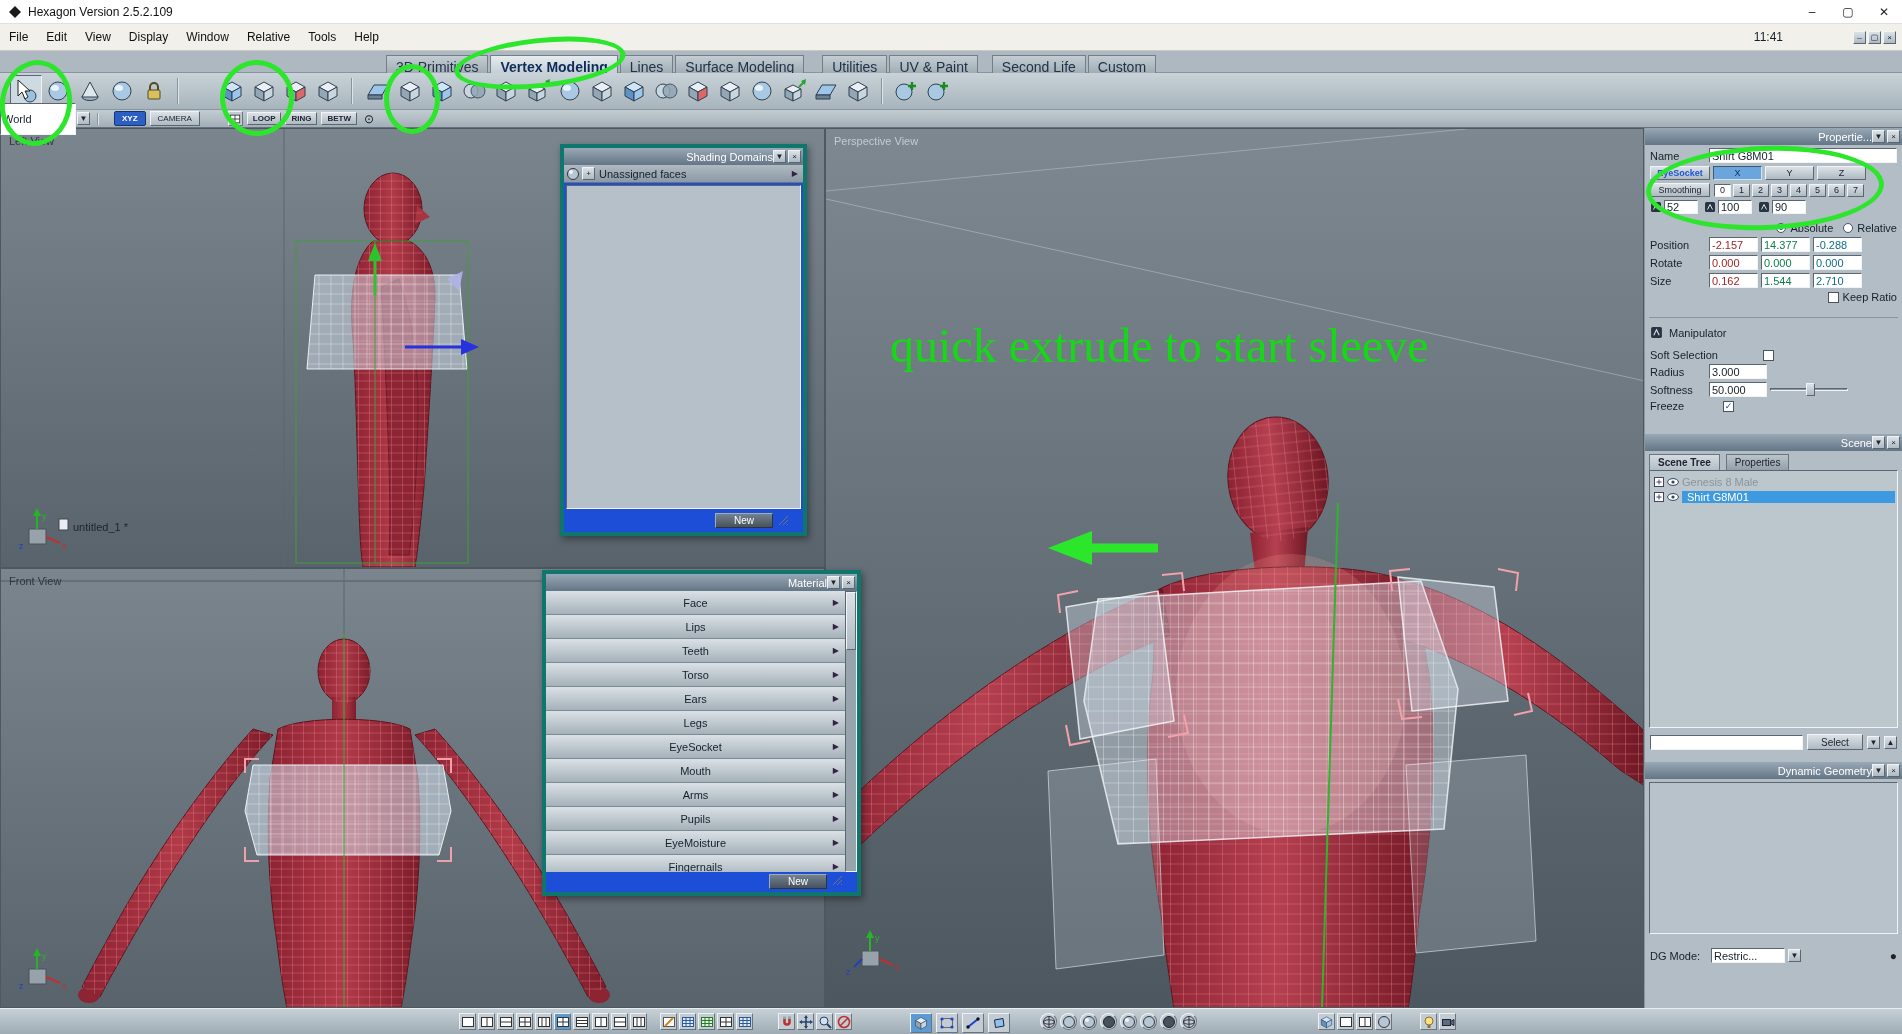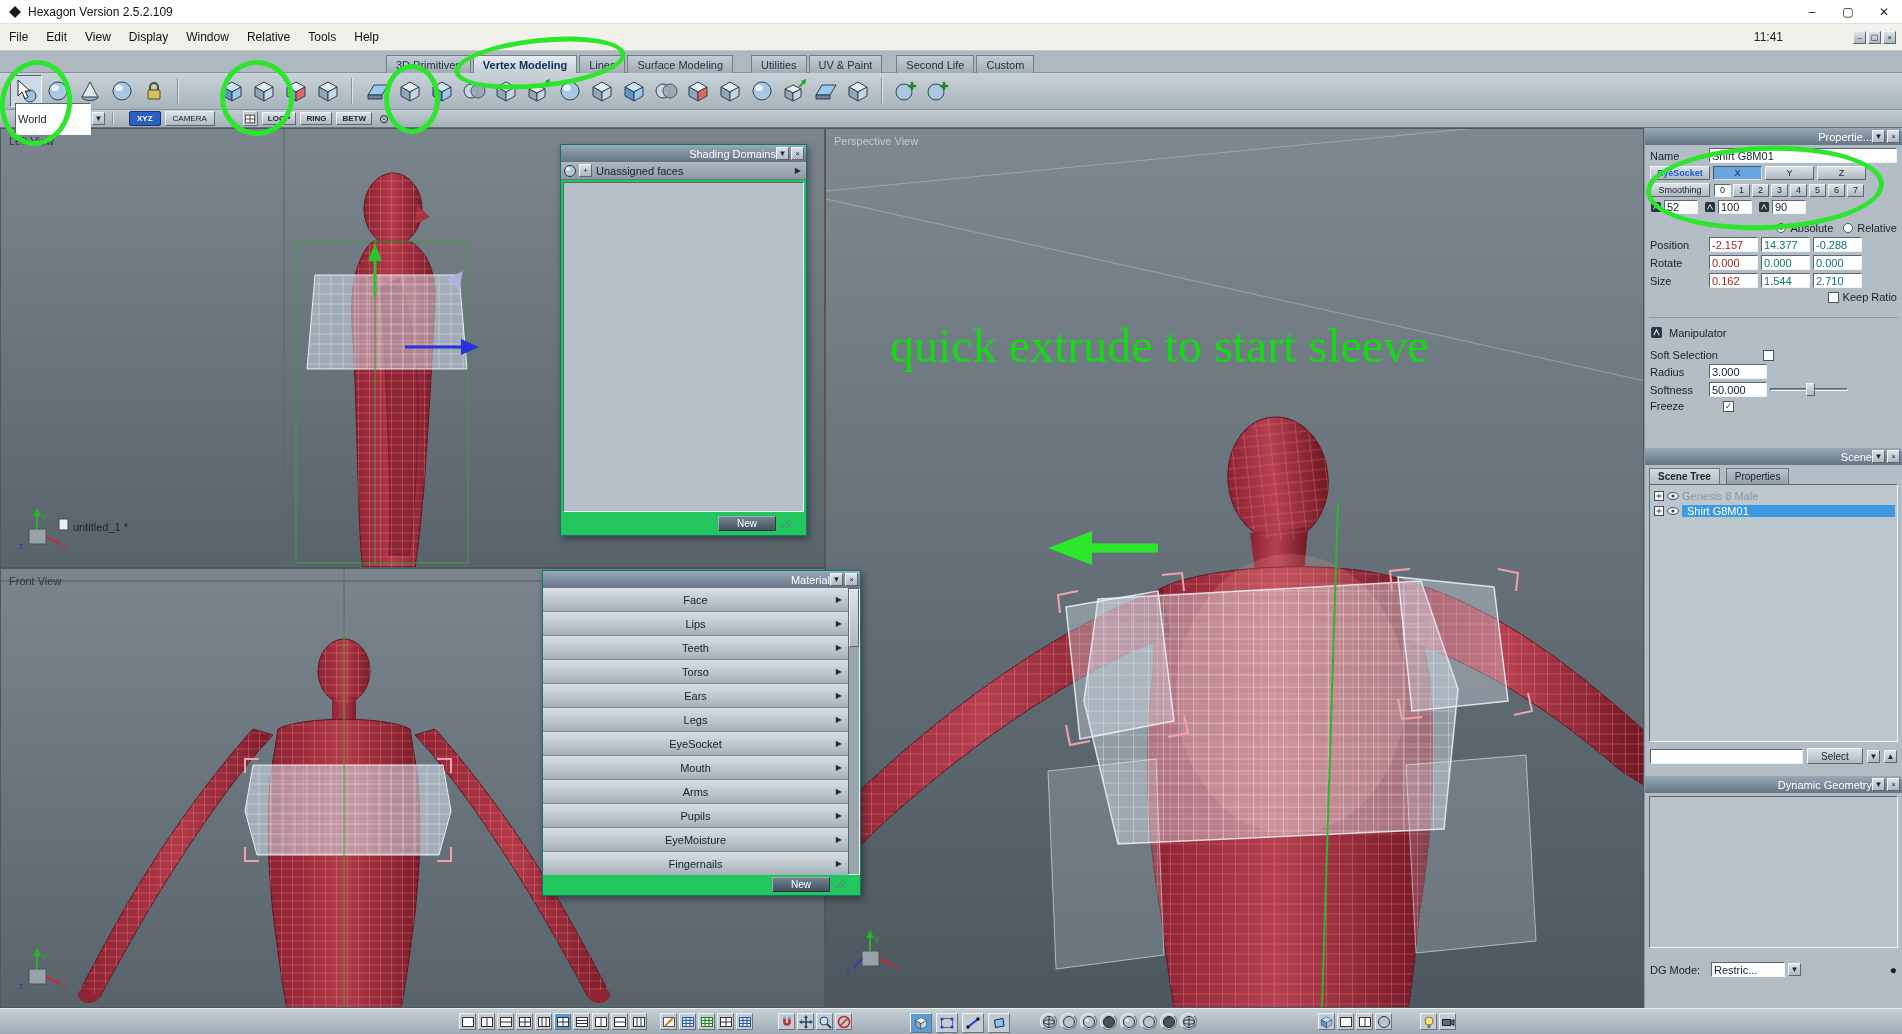--- a/index.html
+++ b/index.html
@@ -7,37 +7,37 @@
 #win{position:relative;width:1902px;height:1034px;background:#b2bdc5;font-family:"Liberation Sans",sans-serif;font-size:11px;color:#16202a;overflow:hidden;user-select:none}
 .abs{position:absolute}
 .flex{display:flex;align-items:center}
 
 #titlebar{position:absolute;left:0;top:0;right:0;height:24px;background:#fff;display:flex;align-items:center;border-bottom:1px solid #e0e0e0;z-index:5}
 #titlebar .t{font-size:12px;margin-left:6px;color:#111}
 .wbtn{width:36px;height:24px;display:flex;align-items:center;justify-content:center;font-size:12px;color:#222}
 #menubar{position:absolute;left:0;top:24px;right:0;height:27px;background:#f1f0ea;display:flex;align-items:center;border-bottom:1px solid #c9c9c2;z-index:5}
 .mitem{padding:0 9px;font-size:12px;color:#111}
 #tabrow{position:absolute;left:0;top:51px;right:0;height:22px;background:#adb8c0;border-bottom:1px solid #88939b;display:flex;z-index:4}
-.tab{height:18px;margin-top:4px;padding:3px 9px 16px;font-size:11px;color:#223246;background:linear-gradient(#c3cdd3,#9da9b1);border:1px solid #727e88;border-bottom:none;margin-right:2px;white-space:nowrap}
+.tab{height:18px;margin-top:4px;padding:3px 9px 16px;font-size:14px;color:#223246;background:linear-gradient(#c3cdd3,#9da9b1);border:1px solid #727e88;border-bottom:none;margin-right:2px;white-space:nowrap}
 .tab.active{background:linear-gradient(#e6ecef,#c0cbd1);color:#0d2c5a;font-weight:bold}
 #toolbar{position:absolute;left:0;top:73px;right:0;height:37px;background:linear-gradient(#c8d2d8,#a8b4bc);border-bottom:1px solid #8a959d;display:flex;align-items:center;z-index:4}
 .tbtn{width:32px;height:32px;flex:none;display:flex;align-items:center;justify-content:center;border:1px solid transparent}
 .tbtn.pressed{border-color:#5c6670 #eef2f5 #eef2f5 #5c6670;background:#cddae2}
 .tsep{width:2px;height:26px;margin:0 7px;background:#8a959d;border-right:1px solid #dde4e8;flex:none}
 #subbar{position:absolute;left:0;top:110px;right:0;height:18px;background:linear-gradient(#c2ccd2,#a3afb7);border-bottom:1px solid #68727c;display:flex;align-items:center;z-index:4}
 .lbl{font-size:8px;font-weight:bold;padding:1px 5px;margin-left:4px;color:#223}
 
 .raised{background:linear-gradient(#dbe2e7,#aeb9c1);border:1px solid;border-color:#f0f4f7 #5c6670 #5c6670 #f0f4f7}
 .sunken{border:1px solid;border-color:#5c6670 #f0f4f7 #f0f4f7 #5c6670}
 .fld{background:#fff;border:1px solid;border-color:#5c6670 #f0f4f7 #f0f4f7 #5c6670;font-size:11px;padding:0 2px;font-family:"Liberation Sans",sans-serif;color:#16202a}
 
 .vp{position:absolute;background:linear-gradient(#7b858e,#59636c);border:1px solid #4e585f;overflow:hidden}
 .vplabel{position:absolute;left:8px;top:6px;font-size:11px;color:#2e363c;z-index:3}
 
-.panel{position:absolute;background:#22c55e;border:1px solid #0f766e;box-shadow:2px 3px 7px rgba(0,0,0,.4);z-index:20}
+.panel{position:absolute;background:#1d4ed8;border:4px solid #0f766e;box-shadow:2px 3px 7px rgba(0,0,0,.4);z-index:20}
 .ptitle{height:17px;background:linear-gradient(#98a8b5,#647586);display:flex;align-items:center;color:#fff;font-size:11px;flex:none}
 .ptitle .cap{flex:1;text-align:right}
 .pbtn{width:13px;height:13px;margin-right:2px;font-size:8px;display:flex;align-items:center;justify-content:center;color:#223;background:linear-gradient(#dbe2e7,#aeb9c1);border:1px solid;border-color:#f0f4f7 #5c6670 #5c6670 #f0f4f7;flex:none}
 .mrow{height:24px;display:flex;align-items:center;justify-content:center;position:relative;background:linear-gradient(#dae1e6,#a5b1b9);border-bottom:1px solid #7e8a94;font-size:11px;color:#14202c}
 .mrow .arr{position:absolute;right:6px;font-size:8px;color:#324}
 .newbtn{font-size:10px;color:#fff;background:linear-gradient(#73828f,#46525e);border:1px solid;border-color:#9fadb8 #2c343c #2c343c #9fadb8;padding:1px 18px}
 
 #sidebar{position:absolute;left:1644px;top:128px;width:258px;height:880px;background:#b2bdc5;border-left:1px solid #8a959d;z-index:6}
 .prow{display:flex;align-items:center;padding:0 5px;margin-top:3px;gap:3px;font-size:11px}
 .plabel{width:56px;flex:none}
@@ -406,21 +406,21 @@
         </svg>
       </div>
     <div class="tbtn">
         <svg width="26" height="26">
           <use href="#i-plussphere"></use>
         </svg>
       </div>
   </div>
 
   <div id="subbar">
-    <div class="fld flex" style="width:76px;height:32px;margin-left:15px">
+    <div class="fld flex" style="width:76px;height:32px;margin-left:0">
         <span>World</span>
       </div>
     <div class="pbtn" style="margin-left:1px;margin-right:0">▼</div>
     <div class="tsep" style="height:12px"></div>
     <div style="background:#2b5fc4;color:#fff;font-size:8px;font-weight:bold;padding:2px 7px;border:1px solid #16356e;border-radius:2px;margin-left:8px">XYZ</div>
     <div class="raised" style="font-size:8px;padding:2px 7px;margin-left:4px;color:#223">CAMERA</div>
     <div class="sic" style="width:15px;height:15px;margin-left:28px">
         <svg width="12" height="12">
           <use href="#s-4"></use>
         </svg>
@@ -787,21 +787,21 @@
       <div class="slider">
           <div class="track"></div>
           <div class="thumb"></div>
         </div>
     </div>
     <div class="prow">
       <span class="plabel">Freeze</span>
       <span class="cb" style="margin-left:14px">✓</span>
     </div>
 
-    <div class="ptitle" style="margin-top:36px">
+    <div class="ptitle" style="margin-top:22px">
       <span class="cap">Scene</span>
       <span class="pbtn">▼</span>
       <span class="pbtn">×</span>
     </div>
     <div class="flex" style="padding:3px 4px 0;gap:6px">
       <div class="stab active">Scene Tree</div>
       <div class="stab">Properties</div>
     </div>
     <div class="sunken" style="margin:0 4px;height:258px;background:#bcc6cd;padding-top:3px">
       <div class="trow">

